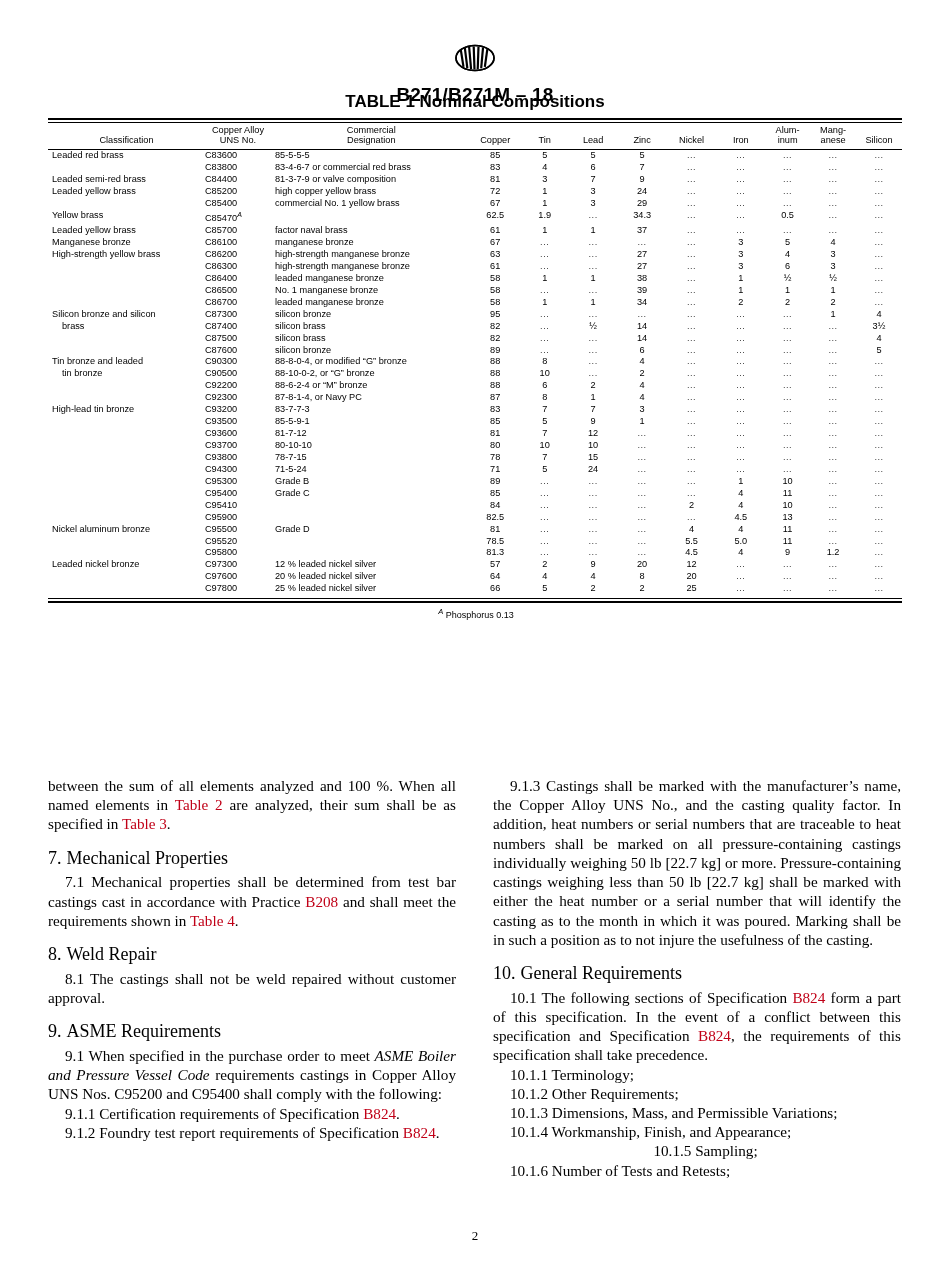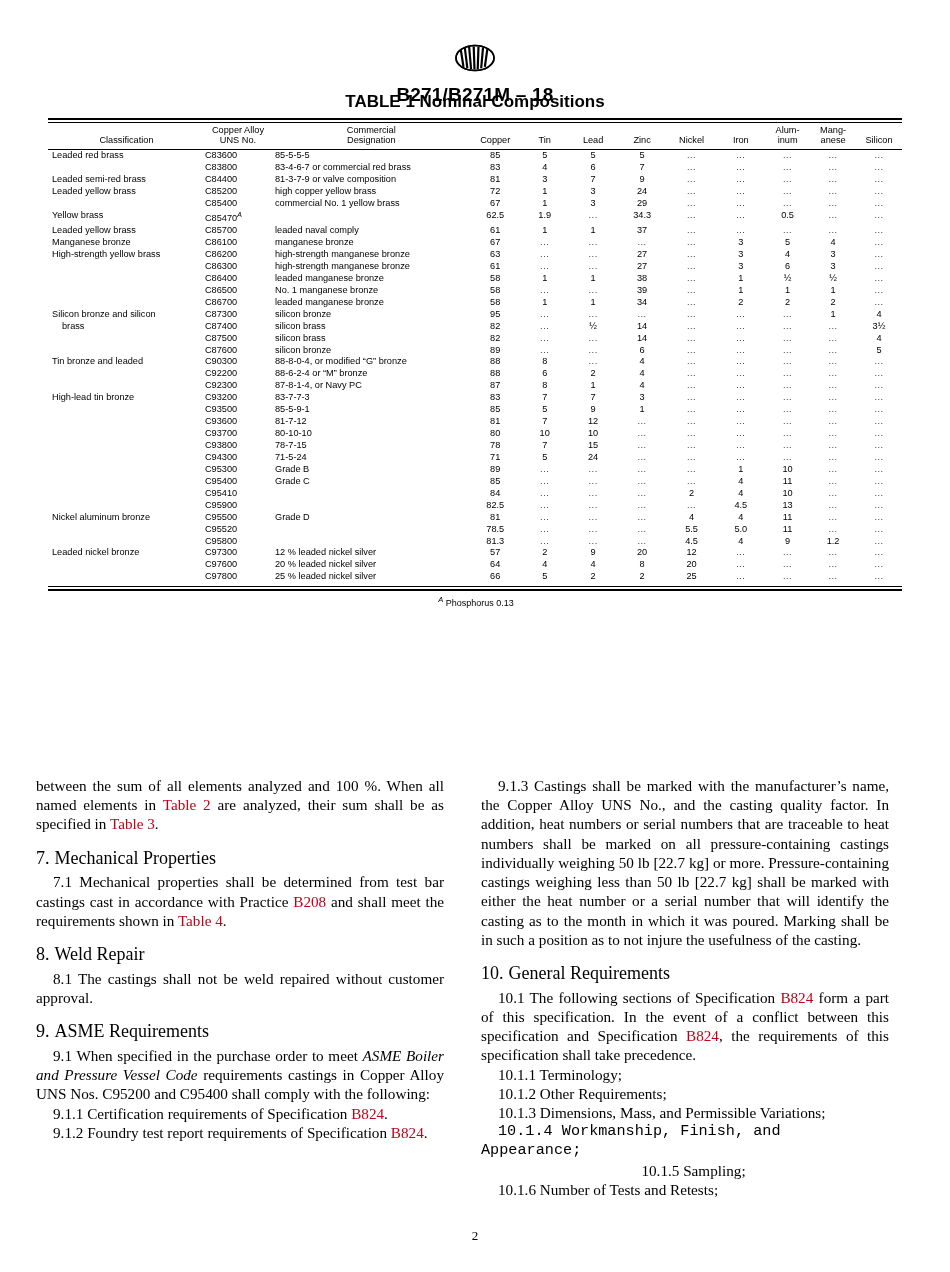--- a/index.html
+++ b/index.html
@@ -112,21 +112,21 @@
   .footnote .fn-mark {
     font-style: italic;
     font-size: 7.5px;
     vertical-align: super;
   }
 
   
   .body-cols {
     position: absolute;
     top: 776px;
-    left: 36px;
+    left: 48px;
     width: 854px;
     height: 420px;
     display: flex;
     gap: 37px;
   }
   .col {
     width: 408px;
     font-size: 15.2px;
     line-height: 1.265;
     text-align: justify;
@@ -299,21 +299,21 @@
           <td class="col-num">34.3</td>
           <td class="col-num dots">...</td>
           <td class="col-num dots">...</td>
           <td class="col-num-w">0.5</td>
           <td class="col-num-w dots">...</td>
           <td class="col-num-w dots">...</td>
         </tr>
         <tr>
           <td class="col-class">Leaded yellow brass</td>
           <td class="col-uns">C85700</td>
-          <td class="col-comm">leaded naval comply</td>
+          <td class="col-comm">factor naval brass</td>
           <td class="col-num">61</td>
           <td class="col-num">1</td>
           <td class="col-num">1</td>
           <td class="col-num">37</td>
           <td class="col-num dots">...</td>
           <td class="col-num dots">...</td>
           <td class="col-num-w dots">...</td>
           <td class="col-num-w dots">...</td>
           <td class="col-num-w dots">...</td>
         </tr>
@@ -458,20 +458,34 @@
           <td class="col-num-w">5</td>
         </tr>
         <tr>
           <td class="col-class">Tin bronze and leaded</td>
           <td class="col-uns">C90300</td>
           <td class="col-comm">88-8-0-4, or modified “G” bronze</td>
           <td class="col-num">88</td>
           <td class="col-num">8</td>
           <td class="col-num dots">...</td>
           <td class="col-num">4</td>
+          <td class="col-num dots">...</td>
+          <td class="col-num dots">...</td>
+          <td class="col-num-w dots">...</td>
+          <td class="col-num-w dots">...</td>
+          <td class="col-num-w dots">...</td>
+        </tr>
+        <tr>
+          <td class="col-class indent">tin bronze</td>
+          <td class="col-uns">C90500</td>
+          <td class="col-comm">88-10-0-2, or “G” bronze</td>
+          <td class="col-num">88</td>
+          <td class="col-num">10</td>
+          <td class="col-num dots">...</td>
+          <td class="col-num">2</td>
           <td class="col-num dots">...</td>
           <td class="col-num dots">...</td>
           <td class="col-num-w dots">...</td>
           <td class="col-num-w dots">...</td>
           <td class="col-num-w dots">...</td>
         </tr>
         <tr>
           <td class="col-class"></td>
           <td class="col-uns">C92200</td>
           <td class="col-comm">88-6-2-4 or “M” bronze</td>
@@ -763,21 +777,21 @@
     <p class="indent-first">9.1.3  Castings shall be marked with the manufacturer’s name, the Copper Alloy UNS No., and the casting quality factor. In addition, heat numbers or serial numbers that are traceable to heat numbers shall be marked on all pressure-containing castings individually weighing 50 lb [22.7 kg] or more. Pressure-containing castings weighing less than 50 lb [22.7 kg] shall be marked with either the heat number or a serial number that will identify the casting as to the month in which it was poured. Marking shall be in such a position as to not injure the usefulness of the casting.</p>
 
     <h3 class="section-head"><span class="num">10.</span><span>General Requirements</span></h3>
 
     <p class="indent-first"><span>10.1  The following sections of Specification </span><span class="ref">B824</span><span> form a part of this specification. In the event of a conflict between this specification and Specification </span><span class="ref">B824</span><span>, the requirements of this specification shall take precedence.</span></p>
 
     <div id="sublist-10-1">
         <p class="indent-first" style="text-align: left;">10.1.1  Terminology;</p>
         <p class="indent-first" style="text-align: left;">10.1.2  Other Requirements;</p>
         <p class="indent-first" style="text-align: left;">10.1.3  Dimensions, Mass, and Permissible Variations;</p>
-        <p class="indent-first" style="text-align: left; font-family: Liberation Mono, monospace;">10.1.4  Workmanship, Finish, and Appearance;</p>
+        <p class="indent-first" style="text-align: left;">10.1.4  Workmanship, Finish, and Appearance;</p>
         <p class="indent-first" style="text-align: center;">10.1.5  Sampling;</p>
         <p class="indent-first" style="text-align: left;">10.1.6  Number of Tests and Retests;</p>
       </div>
 
   </div>
 </div>
 
 <div class="page-number">2</div>
 
 </body></html>

